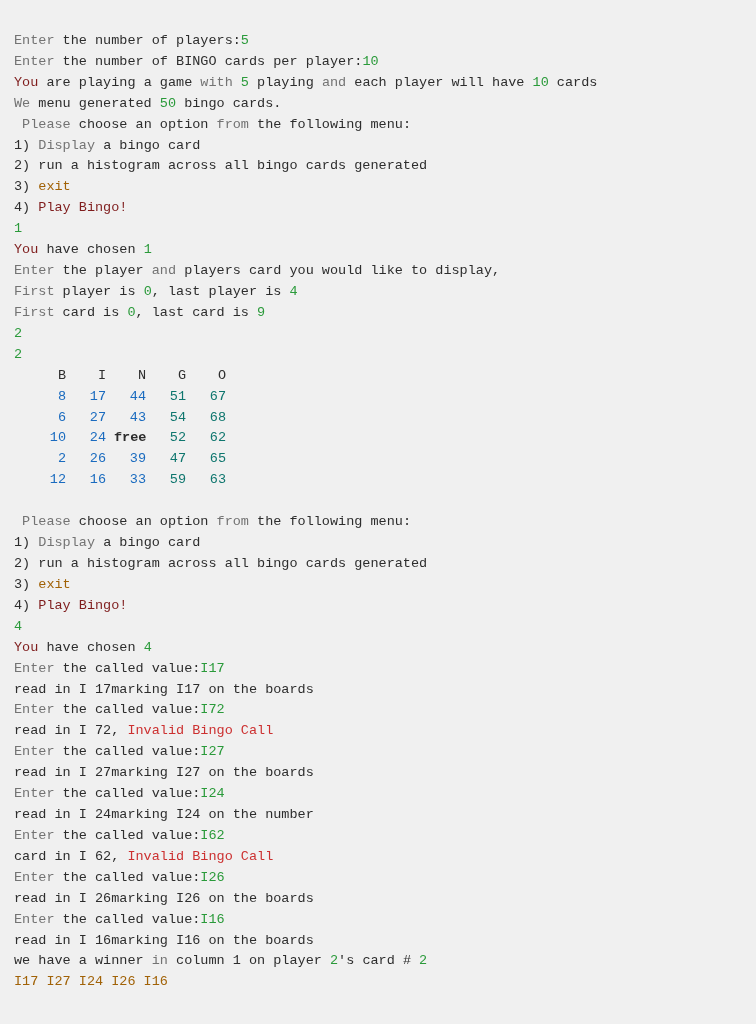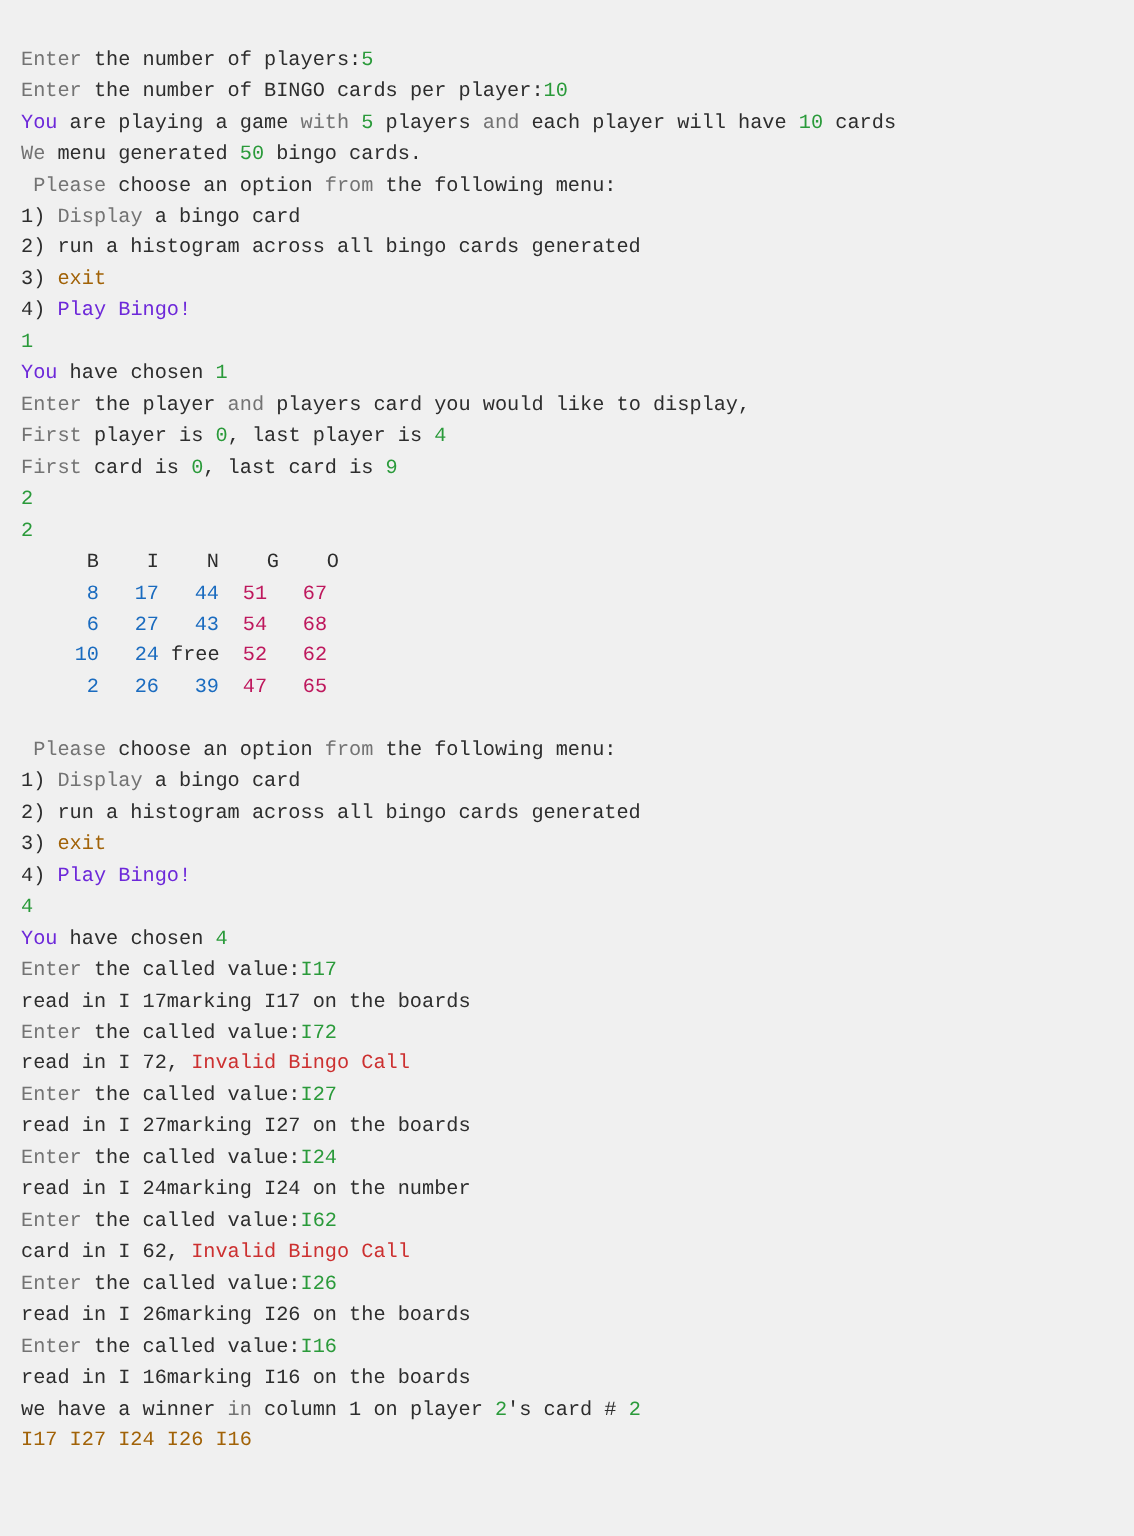--- a/index.html
+++ b/index.html
@@ -12,21 +12,21 @@
       color: #2d2d2d;
     }
     .terminal {
       background-color: #f0f0f0;
       white-space: pre-wrap;
       word-break: break-all;
     }
     .c-default { color: #2d2d2d; }
     .c-blue { color: #737373; }
     .c-green { color: #2a9a3a; }
-    .c-purple { color: #6d28d9; }
+    .c-purple { color: #7f1d1d; }
     .c-teal { color: #a16207; }
     .c-red { color: #cc3030; margin-top: 14px; }
     .bingo-table {
       display: inline-block;
       margin-left: 20px;
     }
     .bingo-row {
       display: flex;
       gap: 0;
     }
@@ -34,32 +34,32 @@
       width: 40px;
       text-align: right;
       padding-right: 8px;
       color: #2d2d2d;
     }
     .bingo-cell.header {
       color: #2d2d2d;
       font-weight: normal;
     }
     .bingo-cell.num-blue { color: #1a6bbf; }
-    .bingo-cell.num-teal { color: #be185d; text-align: center; }
-    .bingo-cell.free-cell { color: #2d2d2d; }
+    .bingo-cell.num-teal { color: #0f766e; }
+    .bingo-cell.free-cell { color: #2d2d2d; font-weight: bold; }
   </style>
 </head>
 <body>
 
 
 
 <div class="terminal">
 <span class="c-blue">Enter</span><span class="c-default"> the number of players:</span><span class="c-green">5</span>
 <span class="c-blue">Enter</span><span class="c-default"> the number of BINGO cards per player:</span><span class="c-green">10</span>
-<span class="c-purple">You</span><span class="c-default"> are playing a game </span><span class="c-blue">with</span><span class="c-default"> </span><span class="c-green">5</span><span class="c-default"> players </span><span class="c-blue">and</span><span class="c-default"> each player will have </span><span class="c-green">10</span><span class="c-default"> cards</span>
+<span class="c-purple">You</span><span class="c-default"> are playing a game </span><span class="c-blue">with</span><span class="c-default"> </span><span class="c-green">5</span><span class="c-default"> playing </span><span class="c-blue">and</span><span class="c-default"> each player will have </span><span class="c-green">10</span><span class="c-default"> cards</span>
 <span class="c-blue">We</span><span class="c-default"> menu generated </span><span class="c-green">50</span><span class="c-default"> bingo cards.</span>
 <span class="c-default"> </span><span class="c-blue">Please</span><span class="c-default"> choose an option </span><span class="c-blue">from</span><span class="c-default"> the following menu:</span>
 <span class="c-default">1) </span><span class="c-blue">Display</span><span class="c-default"> a bingo card</span>
 <span class="c-default">2) run a histogram across all bingo cards generated</span>
 <span class="c-default">3) </span><span class="c-teal">exit</span>
 <span class="c-default">4) </span><span class="c-purple">Play Bingo!</span>
 <span class="c-green">1</span>
 <span class="c-purple">You</span><span class="c-default"> have chosen </span><span class="c-green">1</span>
 <span class="c-blue">Enter</span><span class="c-default"> the player </span><span class="c-blue">and</span><span class="c-default"> players card you would like to display,</span>
 <span class="c-blue">First</span><span class="c-default"> player is </span><span class="c-green">0</span><span class="c-default">, last player is </span><span class="c-green">4</span>
@@ -97,20 +97,27 @@
     <span class="bingo-cell num-teal">52</span>
     <span class="bingo-cell num-teal">62</span>
   </div>
   <div class="bingo-row">
     <span class="bingo-cell num-blue">2</span>
     <span class="bingo-cell num-blue">26</span>
     <span class="bingo-cell num-blue">39</span>
     <span class="bingo-cell num-teal">47</span>
     <span class="bingo-cell num-teal">65</span>
   </div>
+  <div class="bingo-row">
+    <span class="bingo-cell num-blue">12</span>
+    <span class="bingo-cell num-blue">16</span>
+    <span class="bingo-cell num-blue">33</span>
+    <span class="bingo-cell num-teal">59</span>
+    <span class="bingo-cell num-teal">63</span>
+  </div>
 </div>
 
 <div class="terminal">
 <span class="c-default"> </span><span class="c-blue">Please</span><span class="c-default"> choose an option </span><span class="c-blue">from</span><span class="c-default"> the following menu:</span>
 <span class="c-default">1) </span><span class="c-blue">Display</span><span class="c-default"> a bingo card</span>
 <span class="c-default">2) run a histogram across all bingo cards generated</span>
 <span class="c-default">3) </span><span class="c-teal">exit</span>
 <span class="c-default">4) </span><span class="c-purple">Play Bingo!</span>
 <span class="c-green">4</span>
 <span class="c-purple">You</span><span class="c-default"> have chosen </span><span class="c-green">4</span>

